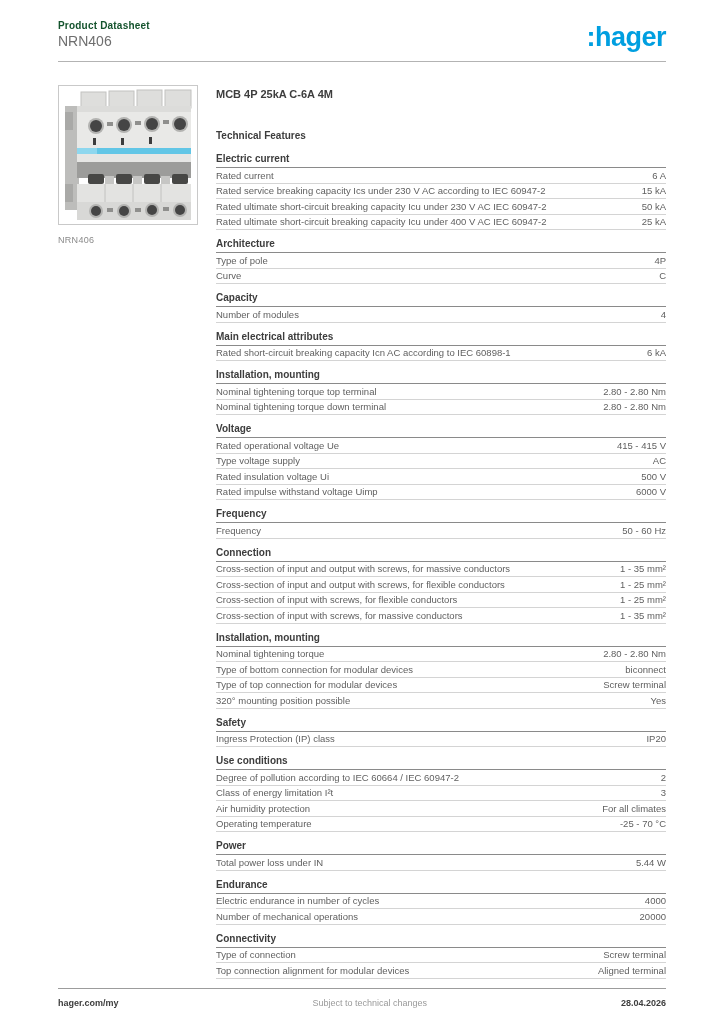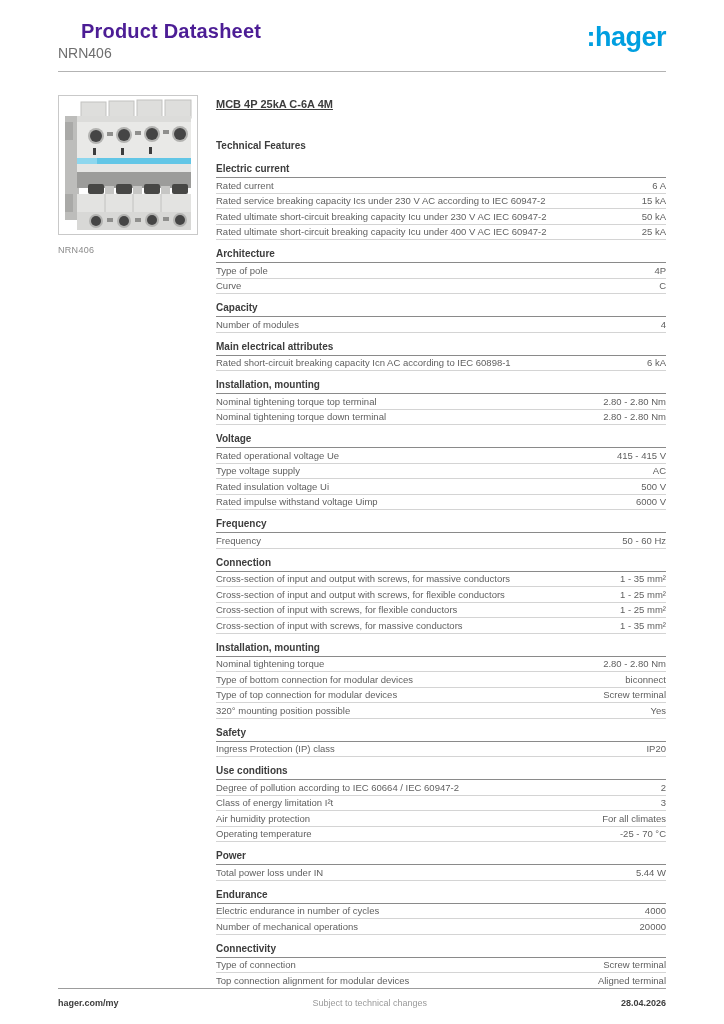--- a/index.html
+++ b/index.html
@@ -13,38 +13,38 @@
   .page { position: absolute; inset: 0; background: #fff; }
 
   
   .header {
     margin: 0 58px;
     padding-top: 20px;
     display: flex;
     justify-content: space-between;
     align-items: flex-start;
   }
-  .header-titles .doc-title { font-size: 20px; font-weight: bold; color: #4c1d95; letter-spacing: 0.2px; margin-left: 23px; }
+  .header-titles .doc-title { font-size: 10px; font-weight: bold; color: #14532d; letter-spacing: 0.2px; }
   .header-titles .doc-subtitle { font-size: 14px; color: #6e6e6e; margin-top: 2px; }
   .logo { font-size: 27px; font-weight: bold; letter-spacing: -0.5px; line-height: 1; margin-top: 4px; }
   .header-rule { margin: 10px 58px 0; border-bottom: 1px solid #b3b3b3; }
 
   
   .content { display: flex; margin: 23px 58px 0; }
   .left-col { width: 140px; flex: 0 0 140px; }
   .figure-box {
     width: 140px; height: 140px;
     border: 1px solid #c9c9c9;
     background: #fff;
     overflow: hidden;
   }
   .figure-caption { margin-top: 10px; font-size: 9px; color: #8a8a8a; letter-spacing: 0.3px; }
   .right-col { flex: 1; margin-left: 18px; min-width: 0; }
 
-  .product-title { font-size: 11px; font-weight: bold; color: #3d3d3d; margin-top: 3px; text-decoration: underline; }
+  .product-title { font-size: 11px; font-weight: bold; color: #3d3d3d; margin-top: 3px; }
   .features-heading { font-size: 10px; font-weight: bold; color: #3d3d3d; margin-top: 30px; }
 
   
   #sections { margin-top: 12px; }
   .section { margin-top: 8px; }
   .section:first-child { margin-top: 12px; }
   .section-title {
     font-size: 10px; font-weight: bold; color: #3d3d3d;
     padding-bottom: 3px;
     border-bottom: 1px solid #8a8a8a;

